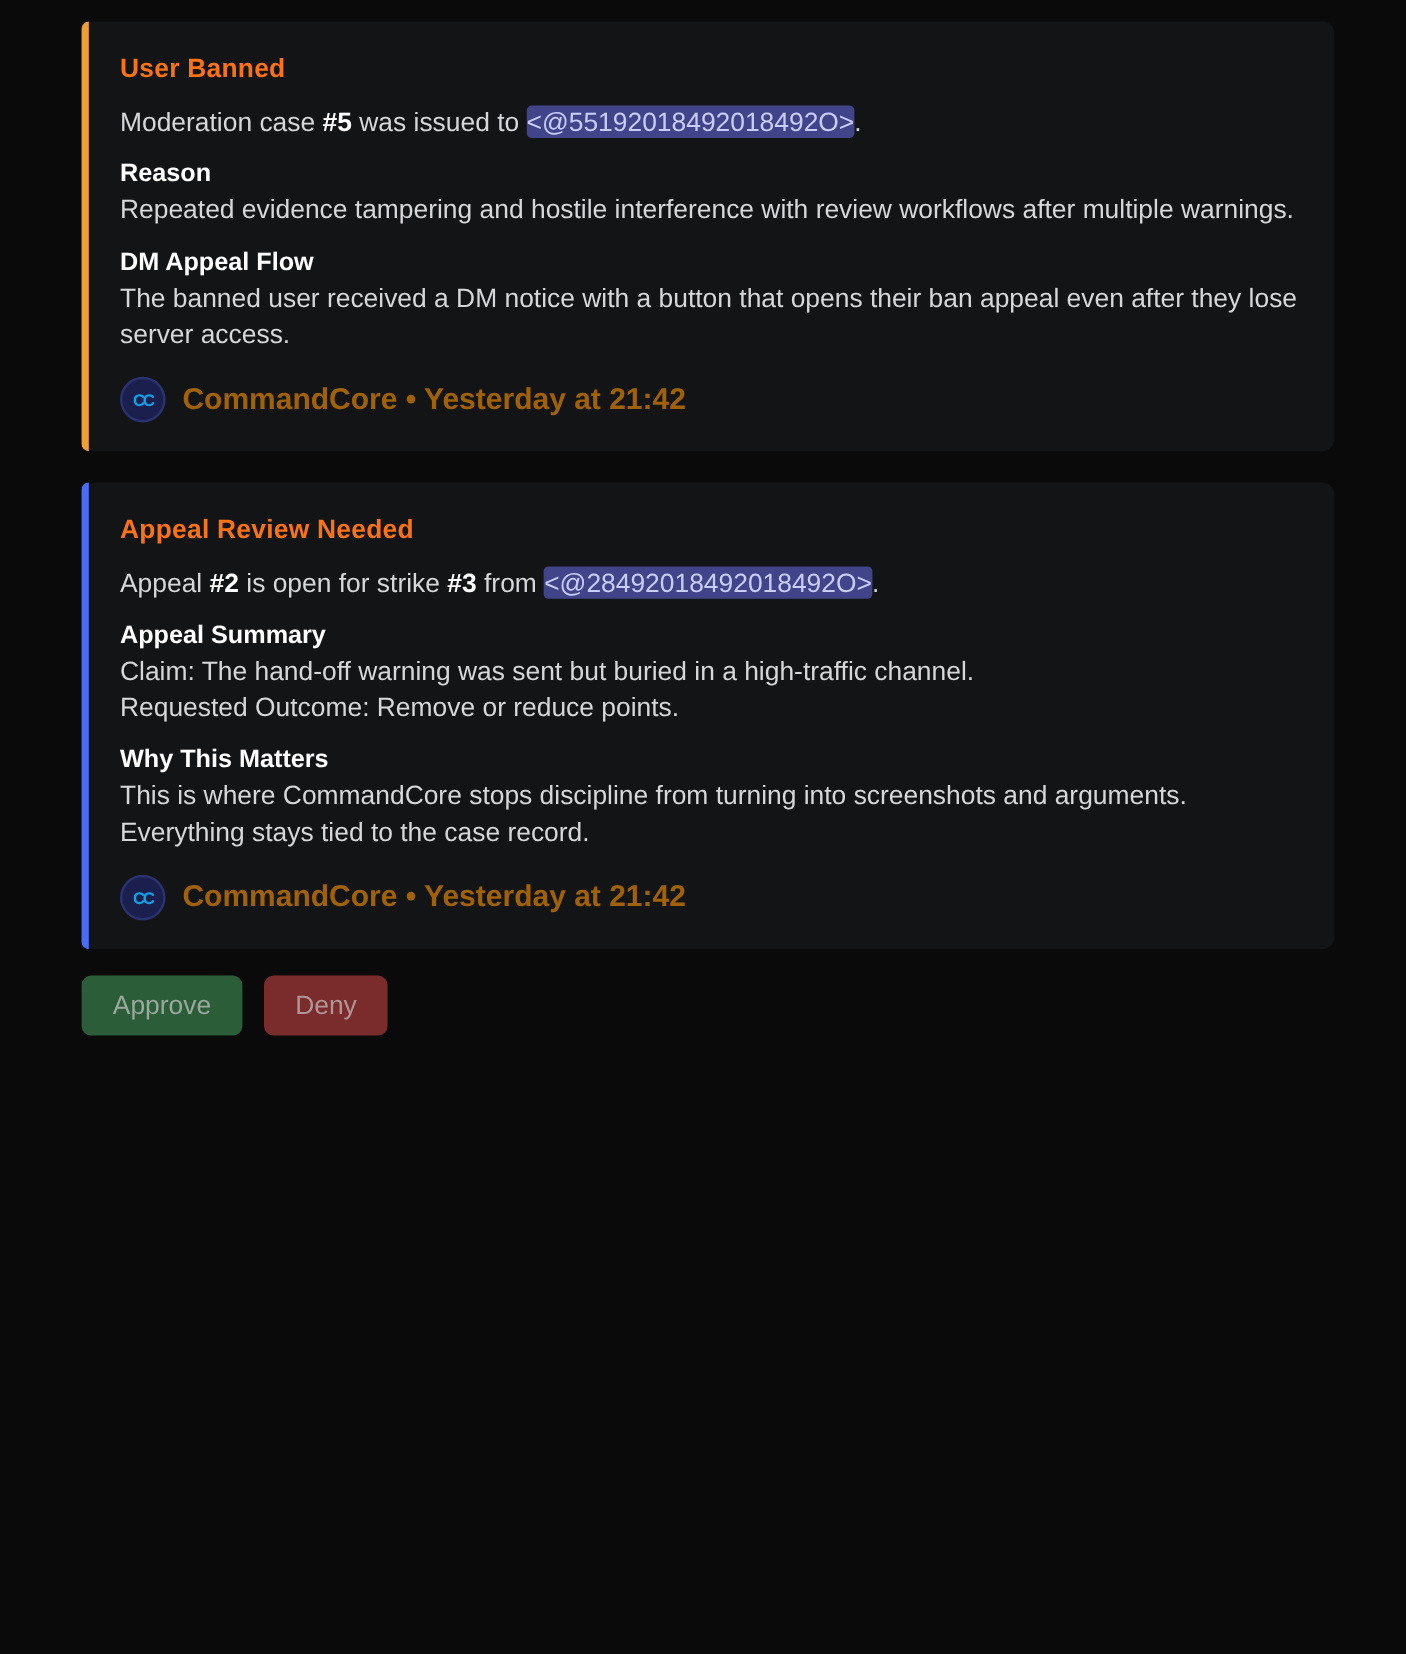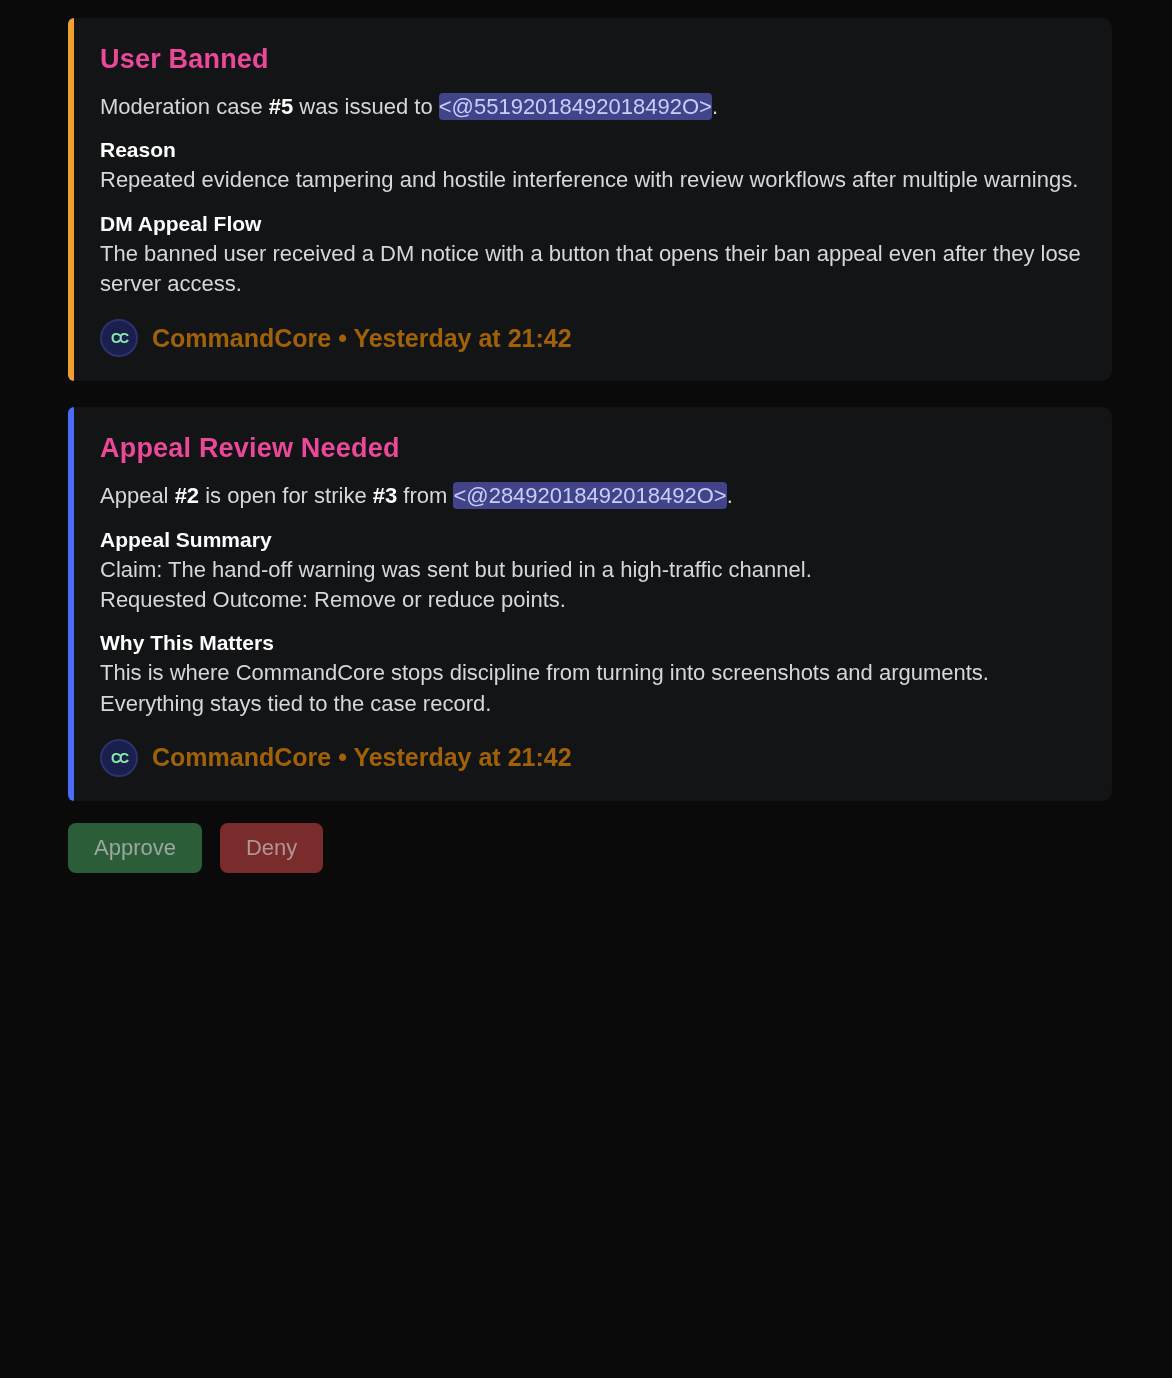--- a/index.html
+++ b/index.html
@@ -30,23 +30,23 @@
     content: "";
     position: absolute;
     left: 0;
     top: 0;
     bottom: 0;
     width: 6px;
     border-radius: 6px 0 0 6px;
     background: var(--accent, #f0a030);
   }
   .embed-title {
-    font-size: 27px;
+    font-size: 22px;
     font-weight: bold;
-    color: #ec4899;
+    color: #f97316;
     margin: 0 0 16px 0;
     letter-spacing: 0.2px;
   }
   .embed-desc {
     font-size: 22px;
     line-height: 1.42;
     color: #d6d7d9;
     margin: 0 0 16px 0;
   }
   .embed-desc b { color: #ffffff; font-weight: bold; }
@@ -84,21 +84,21 @@
     border: 2px solid #2b3270;
     display: flex;
     align-items: center;
     justify-content: center;
     margin-right: 14px;
     flex: none;
   }
   .footer-icon span {
     font-size: 14px;
     font-weight: bold;
-    color: #86efac;
+    color: #0ea5e9;
     letter-spacing: -2px;
   }
   .footer-text {
     font-size: 25px;
     font-weight: bold;
     color: #a16207;
   }
   .actions {
     display: flex;
     gap: 18px;

